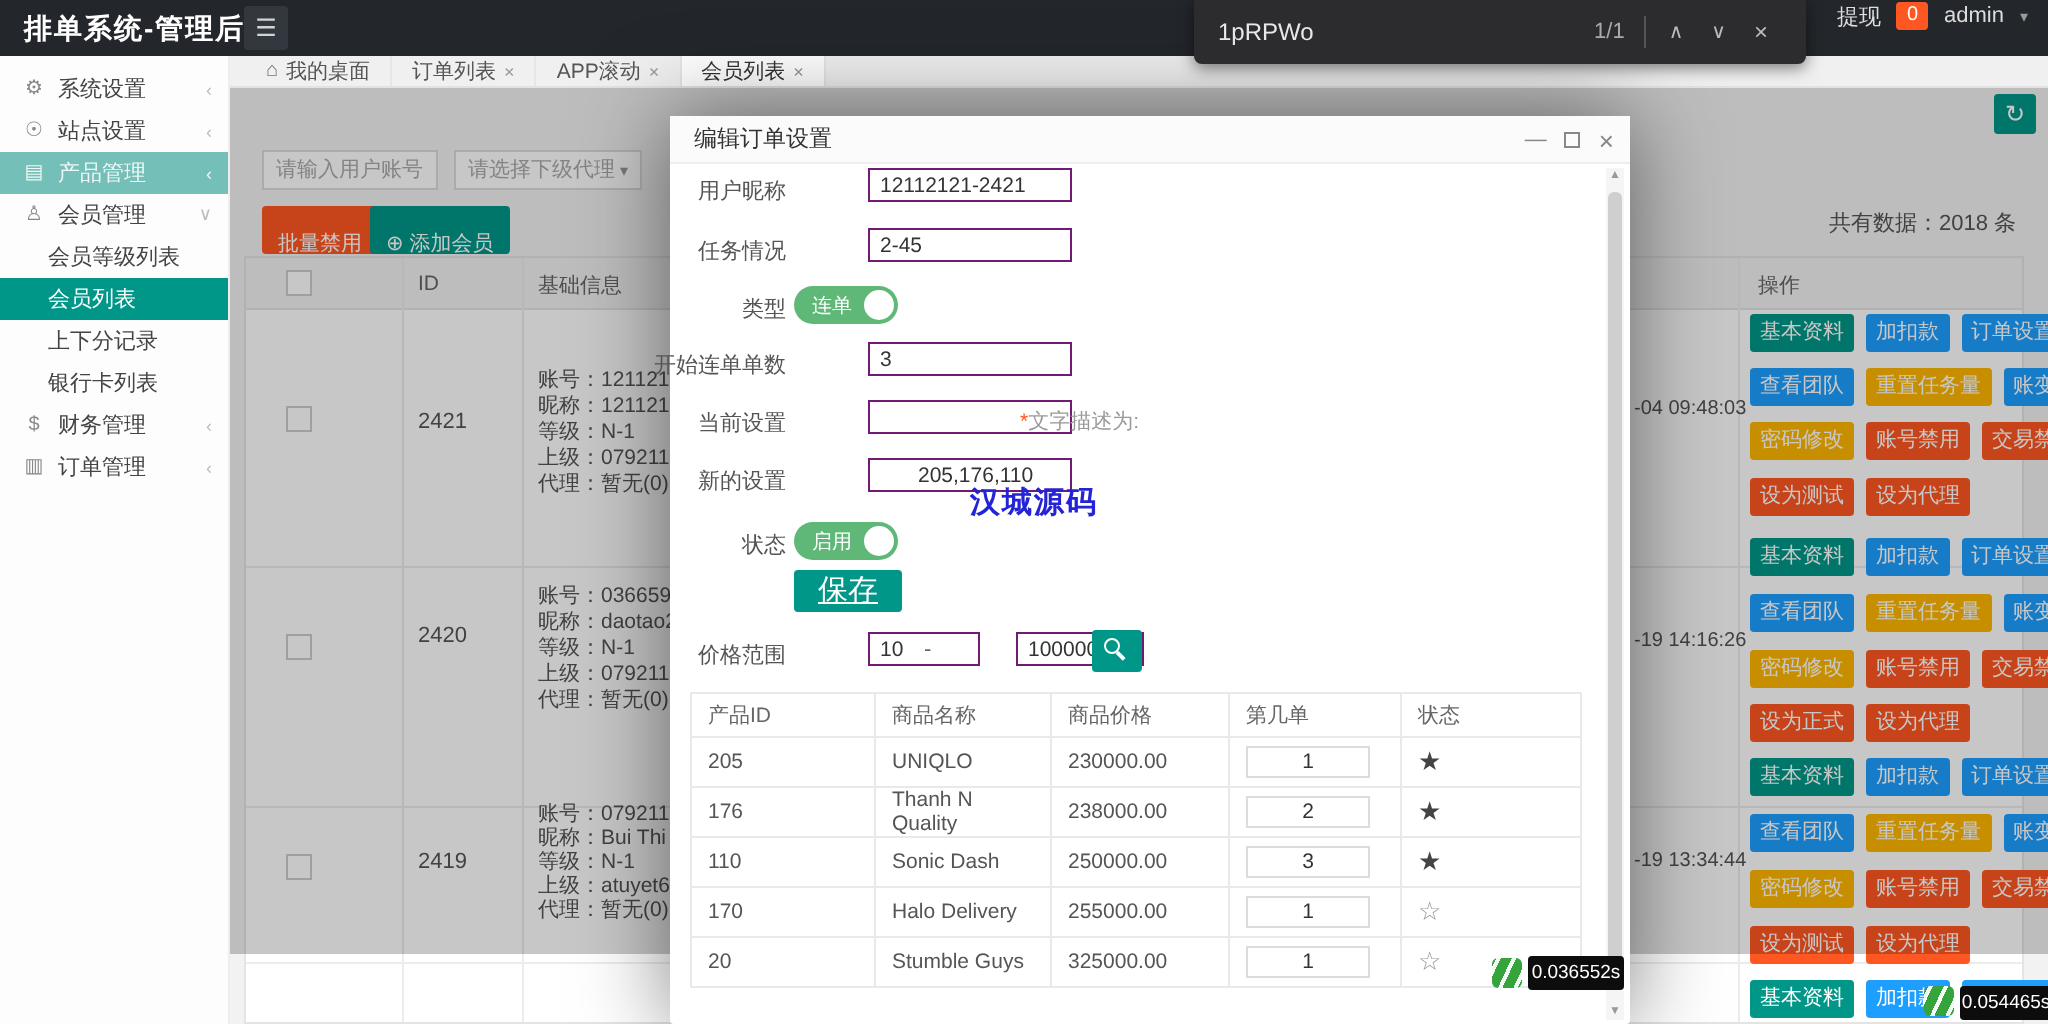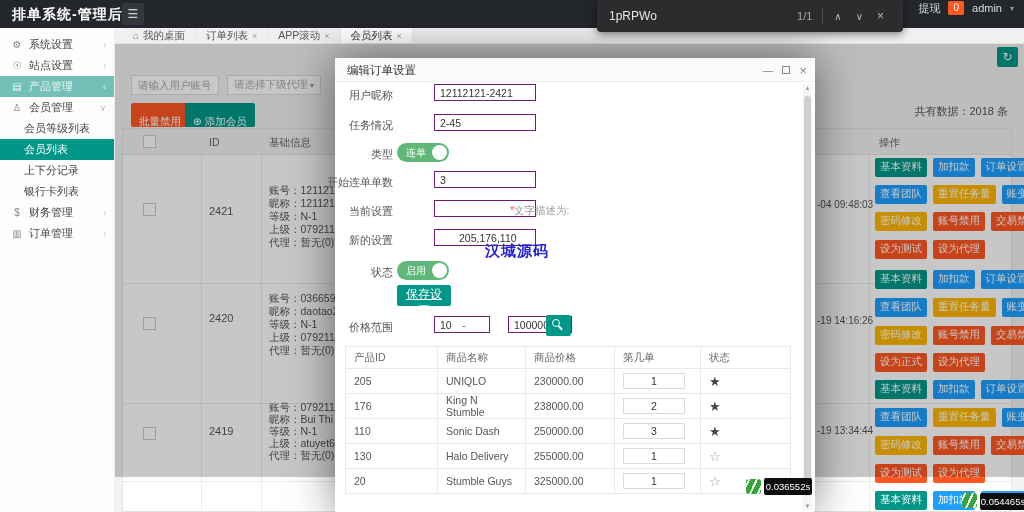--- a/index.html
+++ b/index.html
@@ -76,21 +76,21 @@
   .mctrl .mi{font-size:11px;cursor:pointer;}
   .mctrl .mx{width:8px;height:8px;border:1px solid #888;cursor:pointer;}
   .mctrl .mc{font-size:13px;cursor:pointer;}
   .mlabel{position:absolute;right:422px;white-space:nowrap;font-size:11px;color:#555;}
   .minput{position:absolute;left:62px;width:102px;height:17px;border:1px solid #701a75;font-size:10.5px;padding:1px 5px;color:#333;margin-left:37px;}
   .switch{position:absolute;left:62px;height:19px;border-radius:10px;background:#5FB878;color:#fff;font-size:10px;display:inline-flex;align-items:center;padding:0 23px 0 9px;cursor:pointer;}
   .switch::after{content:"";position:absolute;right:2px;top:2px;width:15px;height:15px;background:#fff;border-radius:50%;}
   .note{position:absolute;left:175px;font-size:10.5px;color:#999;}
   .note .star{color:#FF5722;}
   .wm{position:absolute;left:150px;top:184px;font-size:15px;font-weight:bold;color:#2424d6;letter-spacing:1px;}
-  .savebtn{position:absolute;left:62px;top:227px;width:54px;height:21px;background:#009688;border:none;border-radius:2px;color:#fff;font-size:12px;cursor:pointer;text-decoration:underline;}
+  .savebtn{position:absolute;left:62px;top:227px;width:54px;height:21px;background:#009688;border:none;border-radius:2px;color:#fff;font-size:15px;cursor:pointer;text-decoration:underline;}
   .searchbtn{position:absolute;left:211px;top:257px;width:25px;height:21px;background:#009688;border:none;border-radius:2px;cursor:pointer;}
   .mag{position:absolute;left:6px;top:4px;width:8px;height:8px;border:1.5px solid #fff;border-radius:50%;}
   .mag::after{content:"";position:absolute;width:5px;height:1.5px;background:#fff;transform:rotate(45deg);right:-4px;bottom:-2px;}
   .ptable{position:absolute;left:10px;top:288px;border-collapse:collapse;table-layout:fixed;width:445px;}
   .ptable th,.ptable td{border:1px solid #e9e9e9;font-size:10.5px;text-align:left;padding:0 8px;font-weight:normal;}
   .ptable th{height:22px;color:#666;background:#fff;}
   .ptable td{height:25px;color:#555;}
   .ordin{width:62px;height:16px;border:1px solid #dcdcdc;font-size:10.5px;text-align:center;color:#333;}
   .star-f{color:#444;font-size:13px;cursor:pointer;}
   .star-e{color:#999;font-size:13px;cursor:pointer;}
@@ -353,34 +353,34 @@
       </tr>
       <tr>
         <td>205</td>
         <td>UNIQLO</td>
         <td>230000.00</td>
         <td><input class="ordin" value="1" style=""></td>
         <td><span class="star-f">★</span></td>
       </tr>
       <tr>
         <td>176</td>
-        <td>King N Stumble</td>
+        <td>Thanh N Quality</td>
         <td>238000.00</td>
         <td><input class="ordin" value="2" style=""></td>
         <td><span class="star-f">★</span></td>
       </tr>
       <tr>
         <td>110</td>
         <td>Sonic Dash</td>
         <td>250000.00</td>
         <td><input class="ordin" value="3" style=""></td>
         <td><span class="star-f">★</span></td>
       </tr>
       <tr>
-        <td>130</td>
+        <td>170</td>
         <td>Halo Delivery</td>
         <td>255000.00</td>
         <td><input class="ordin" value="1" style=""></td>
         <td><span class="star-e">☆</span></td>
       </tr>
       <tr>
         <td>20</td>
         <td>Stumble Guys</td>
         <td>325000.00</td>
         <td><input class="ordin" value="1" style=""></td>

